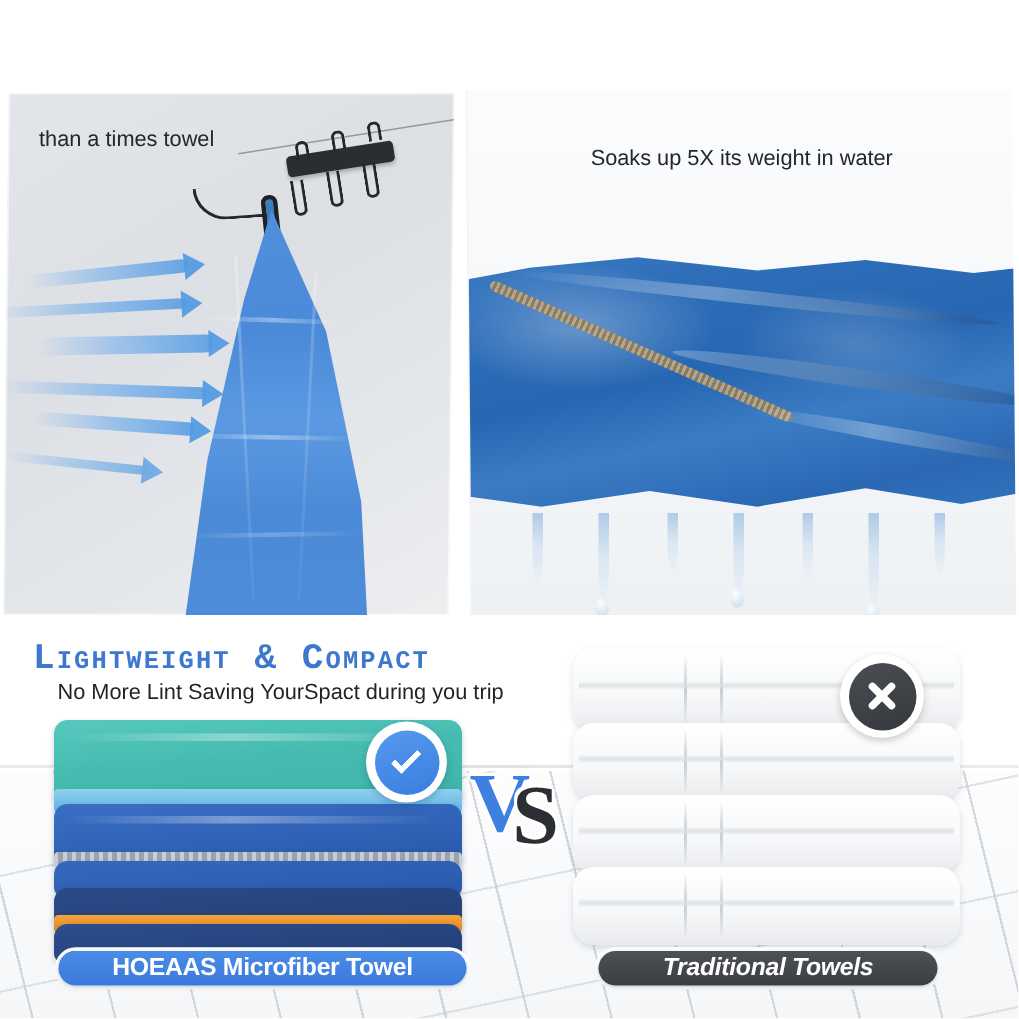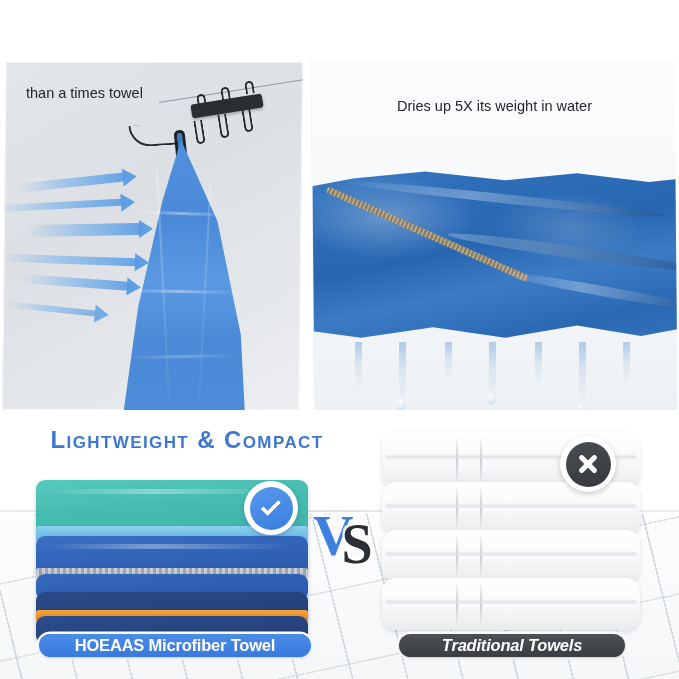--- a/index.html
+++ b/index.html
@@ -306,27 +306,26 @@
       linear-gradient(180deg,#fdfdfe,#f4f6f8);
   }
   .wall-line {
     position: absolute;
     top: 92px; left: 0; width: 679px; height: 2px;
     background: linear-gradient(90deg,#e9ecef,#dfe3e7 40%,#eaedf0);
   }
 
   .lw-text { position: absolute; top: 8px; left: 22px; width: 330px; }
   .lw-title {
-    font-family: Liberation Sans, sans-serif;
+    font-family: Liberation Mono, monospace;
     font-variant: small-caps;
     font-weight: 700;
     font-size: 24px;
     letter-spacing: 1.4px;
     color: #3d78cf;
-    text-align: center;
     margin-bottom: 1px;
   }
   .lw-sub {
     font-size: 14.5px;
     color: #1f2227;
     text-align: center;
     white-space: nowrap;
   }
 
   
@@ -510,21 +509,21 @@
           <div class="wind w6"></div>
         </div>
 
       </div>
     </div>
 
     <div class="panel-absorbent">
       <div class="panel-absorbent-inner">
 
         <div class="abs-text">
-          <div class="abs-sub">Dries up 5X its weight in water</div>
+          <div class="abs-sub">Soaks up 5X its weight in water</div>
         </div>
 
         <div class="wet-towel">
           <div class="seam-trim"></div>
           <div class="wet-fold wf1"></div>
           <div class="wet-fold wf2"></div>
           <div class="wet-fold wf3"></div>
         </div>
 
         <div class="drips">
@@ -544,20 +543,21 @@
     </div>
   </div>
 
   <div class="bottom">
 
     <div class="wall-line"></div>
     <div class="floor"></div>
 
     <div class="lw-text">
       <div class="lw-title">Lightweight &amp; Compact</div>
+      <div class="lw-sub">No More Lint Saving YourSpact during you trip</div>
     </div>
 
     <div class="stack-blue">
       <div class="btowel bt-teal">
           <div class="bt-shine" style="top:9px;"></div>
         </div>
       <div class="btowel bt-lblue"></div>
       <div class="btowel bt-royal">
           <div class="bt-shine" style="top:8px;"></div>
         </div>

